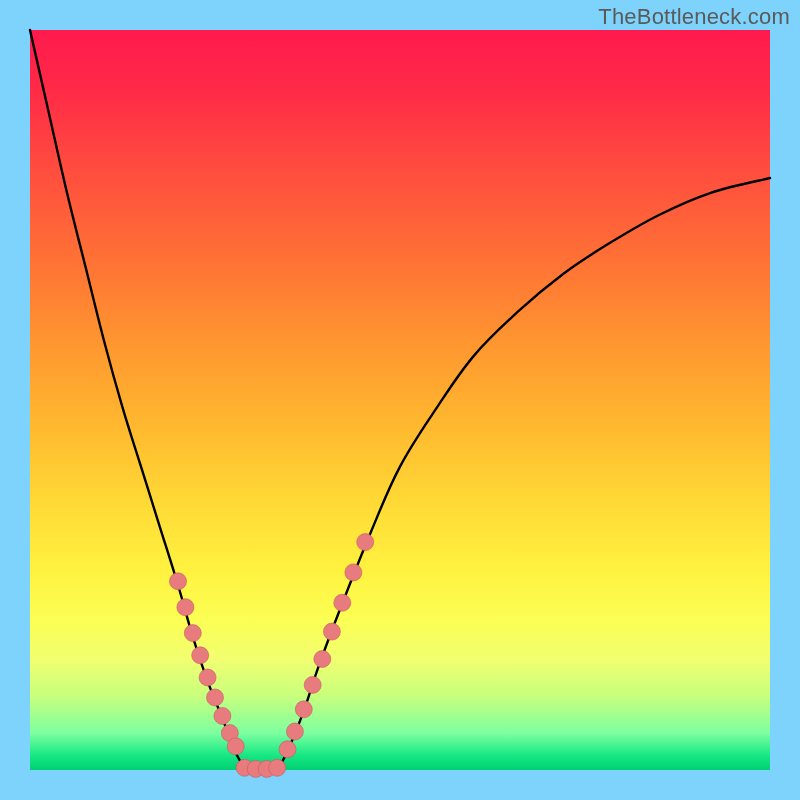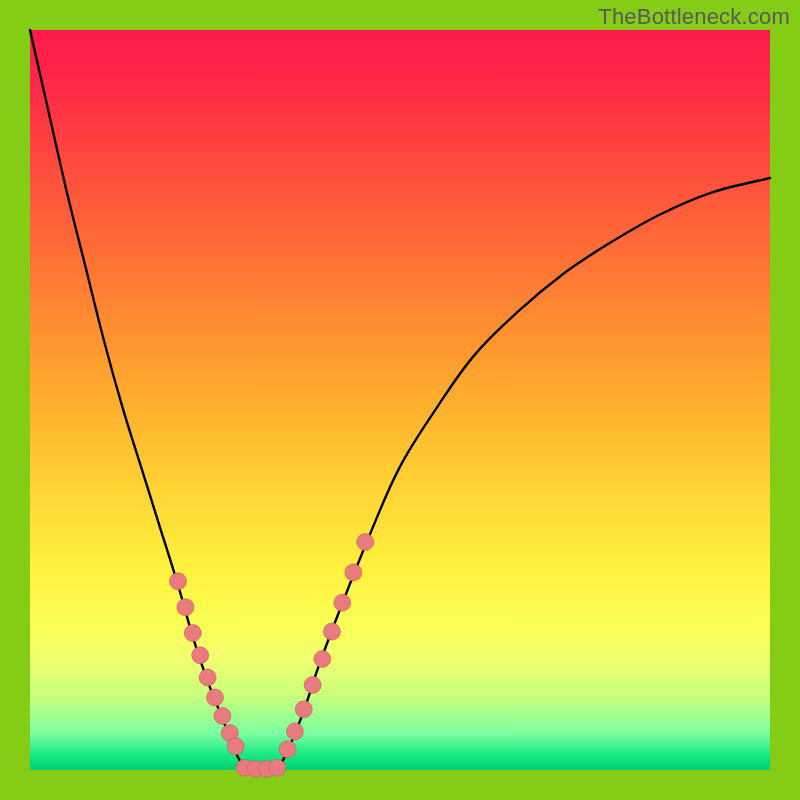--- a/index.html
+++ b/index.html
@@ -10,21 +10,21 @@
     overflow: hidden;
     background: #000;
     font-family: Arial, Helvetica, sans-serif;
   }
   .frame {
     position: absolute;
     left: 0;
     top: 0;
     width: 800px;
     height: 800px;
-    background: #84cc16;
+    background: #7dd3fc;
   }
   .plot-area {
     position: absolute;
     left: 30px;
     top: 30px;
     width: 740px;
     height: 740px;
     
     background: linear-gradient(to bottom,
       #ff1a4d 0%,

